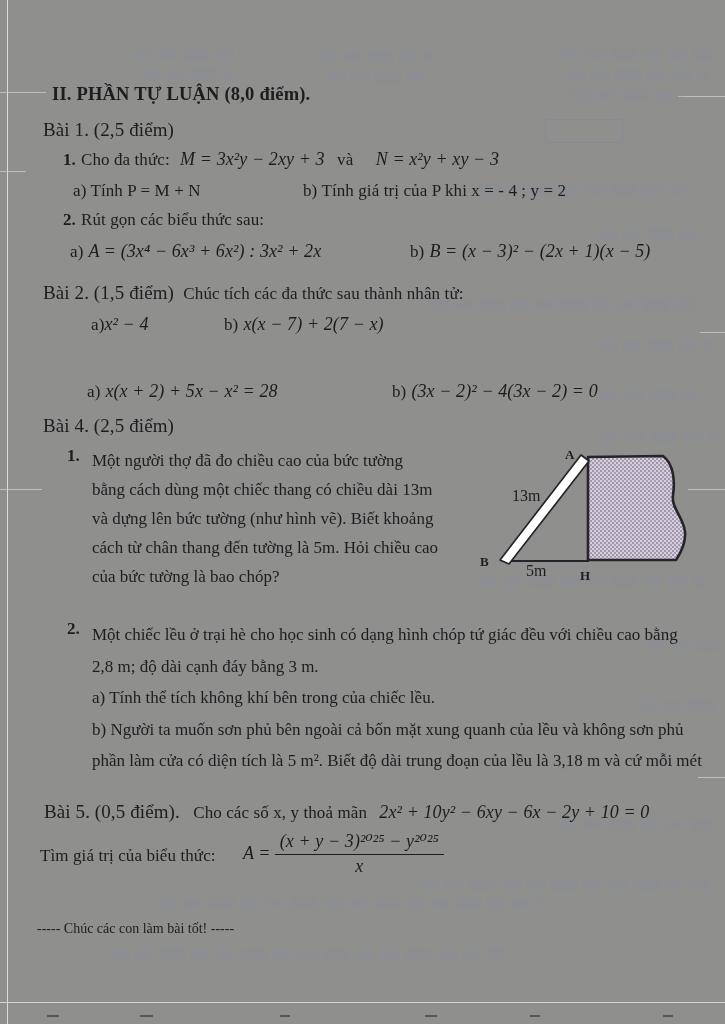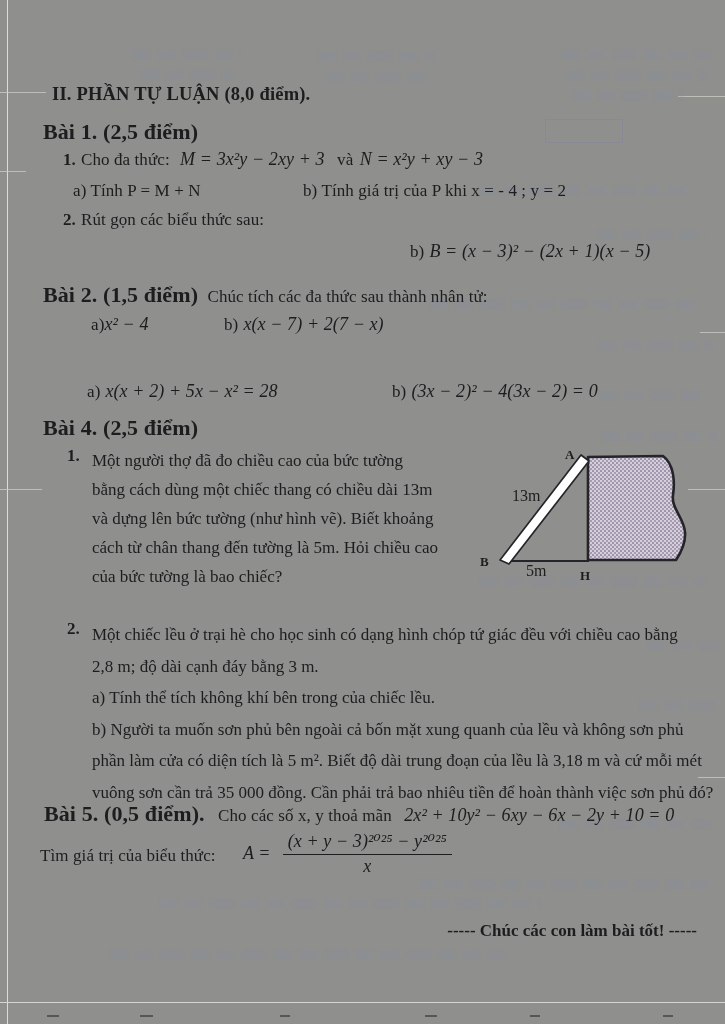--- a/index.html
+++ b/index.html
@@ -4,30 +4,30 @@
 <style>
   html,body{margin:0;padding:0;background:#8f8f8d;}
   .page{
     position:relative;width:725px;height:1024px;margin:0 auto;overflow:hidden;
     background:linear-gradient(90deg,#ececе9 0,#ededea 0,#f6f6f3 12px,#fafaf7 45px,#fbfbf8 50%,#f9f9f6 92%,#f2f2ef 100%);
     font-family:"Liberation Serif","DejaVu Serif",serif;color:#1d1d20;
   }
   .t{position:absolute;font-size:17px;white-space:nowrap;letter-spacing:.1px;}
   .b{font-weight:bold;}
   .h1{font-size:18.5px;font-weight:bold;letter-spacing:.2px;}
-  .bt{font-size:22px;font-weight:bold;}
+  .bt{font-size:19px;font-weight:normal;}
   .mathbig{font-style:italic;font-size:18px;}
   .lbl{margin-right:5px;}
   .block{position:absolute;font-size:17px;}
   .block div{white-space:nowrap;}
   .num{position:absolute;font-weight:bold;font-size:17px;}
-  .frac{display:inline-flex;flex-direction:column;text-align:center;vertical-align:middle;margin-left:12px;}
+  .frac{display:inline-flex;flex-direction:column;text-align:center;vertical-align:middle;margin-left:4px;}
   .fnum{border-bottom:1.4px solid #1d1d20;padding:0 5px 2px;}
   .fden{padding-top:1px;}
-  .footer{position:absolute;left:37px;top:921px;width:660px;text-align:right;font-weight:bold;font-size:17px;}
+  .footer{position:absolute;left:37px;top:921px;width:660px;text-align:left;font-weight:normal;font-size:14px;}
   
   .bleed{position:absolute;height:9px;opacity:.5;filter:blur(1.1px);
     background:repeating-linear-gradient(90deg,
       rgba(128,138,168,.42) 0 17px, rgba(0,0,0,0) 17px 24px,
       rgba(128,138,168,.34) 24px 43px, rgba(0,0,0,0) 43px 50px,
       rgba(128,138,168,.40) 50px 74px, rgba(0,0,0,0) 74px 82px);}
   .ghost-box{position:absolute;border:1px solid rgba(120,130,165,.35);filter:blur(.4px);}
   
   .scanline{position:absolute;height:1px;background:#c9c9c3;opacity:.8;}
   .edge-left{position:absolute;left:7px;top:0;width:1px;height:100%;background:#dcdbd5;}
@@ -78,26 +78,29 @@
   <div class="bleed" style="left:160px;top:899px;width:380px"></div>
   <div class="bleed" style="left:110px;top:950px;width:395px"></div>
 
   <div class="t h1" style="left:52px;top:84px">II. PHẦN TỰ LUẬN (8,0 điểm).</div>
 
   <div class="t bt" style="left:43px;top:119px">Bài 1. (2,5 điểm)</div>
   <div class="t" style="left:63px;top:149px">
     <span class="b lbl">1.</span><span>Cho đa thức:</span>
     <span class="mathbig" style="margin-left:6px">M = 3x²y − 2xy + 3</span>
     <span style="margin-left:8px">và</span>
-    <span class="mathbig" style="margin-left:2px">N = x²y + xy − 3</span>
+    <span class="mathbig" style="margin-left:18px">N = x²y + xy − 3</span>
   </div>
   <div class="t" style="left:73px;top:181px">a) Tính P = M + N</div>
   <div class="t" style="left:303px;top:181px">b) Tính giá trị của P khi x = - 4 ;  y = 2</div>
   <div class="t" style="left:63px;top:210px">
     <span class="b lbl">2.</span><span>Rút gọn các biểu thức sau:</span>
+  </div>
+  <div class="t" style="left:70px;top:241px">
+    <span class="lbl">a)</span><span class="mathbig">A = (3x⁴ − 6x³ + 6x²) : 3x² + 2x</span>
   </div>
   <div class="t" style="left:410px;top:241px">
     <span class="lbl">b)</span><span class="mathbig">B = (x − 3)² − (2x + 1)(x − 5)</span>
   </div>
 
   <div class="t" style="left:43px;top:282px">
     <span class="bt">Bài 2. (1,5 điểm)</span>
     <span style="margin-left:5px">Chúc tích các đa thức sau thành nhân tử:</span>
   </div>
   <div class="t" style="left:91px;top:314px">
@@ -114,21 +117,21 @@
     <span class="lbl">b)</span><span class="mathbig">(3x − 2)² − 4(3x − 2) = 0</span>
   </div>
 
   <div class="t bt" style="left:43px;top:415px">Bài 4. (2,5 điểm)</div>
   <div class="num" style="left:67px;top:446px">1.</div>
   <div class="block" style="left:92px;top:446px;line-height:29px">
     <div>Một người thợ đã đo chiều cao của bức tường</div>
     <div>bằng cách dùng một chiếc thang có chiều dài 13m</div>
     <div>và dựng lên bức tường (như hình vẽ). Biết khoảng</div>
     <div>cách từ chân thang đến tường là 5m. Hỏi chiều cao</div>
-    <div>của bức tường là bao chiếc?</div>
+    <div>của bức tường là bao chóp?</div>
   </div>
 
   <svg style="position:absolute;left:468px;top:430px" width="250" height="158" viewBox="0 0 250 158">
     <defs>
       <pattern id="wallpat" width="4" height="4" patternUnits="userSpaceOnUse">
         <rect width="4" height="4" fill="#d4cfda"></rect>
         <rect width="2" height="2" fill="#9e95aa"></rect>
         <rect x="2" y="2" width="2" height="2" fill="#a59cb1"></rect>
       </pattern>
     </defs>
@@ -146,21 +149,20 @@
     <text x="58" y="146" font-size="16">5m</text>
   </svg>
 
   <div class="num" style="left:67px;top:619px">2.</div>
   <div class="block" style="left:92px;top:619px;line-height:31.5px">
     <div>Một chiếc lều ở trại hè cho học sinh có dạng hình chóp tứ giác đều với chiều cao bằng</div>
     <div>2,8 m; độ dài cạnh đáy bằng 3 m.</div>
     <div>a) Tính thể tích không khí bên trong của chiếc lều.</div>
     <div>b) Người ta muốn sơn phủ bên ngoài cả bốn mặt xung quanh của lều và không sơn phủ</div>
     <div>phần làm cửa có diện tích là 5 m². Biết độ dài trung đoạn của lều là 3,18 m và cứ mỗi mét</div>
-    <div>vuông sơn cần trả 35 000 đồng. Cần phải trả bao nhiêu tiền để hoàn thành việc sơn phủ đó?</div>
   </div>
 
   <div class="t" style="left:44px;top:801px">
     <span class="bt">Bài 5. (0,5 điểm).</span>
     <span style="margin-left:9px">Cho các số x, y thoả mãn</span>
     <span class="mathbig" style="margin-left:8px">2x² + 10y² − 6xy − 6x − 2y + 10 = 0</span>
   </div>
   <div class="t" style="left:40px;top:846px">Tìm giá trị của biểu thức:</div>
   <div class="t" style="left:243px;top:830px">
     <span class="mathbig" style="vertical-align:middle">A =</span><span class="frac">

